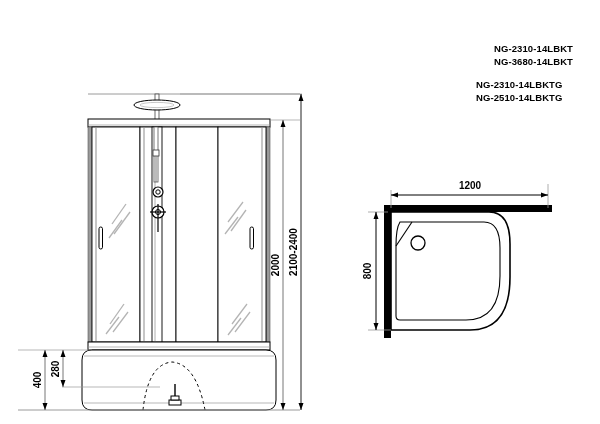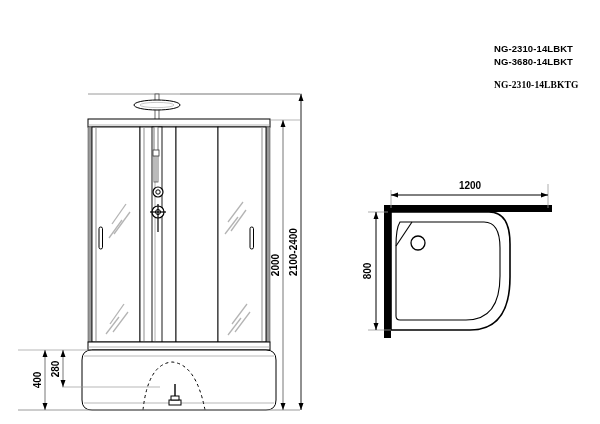--- a/index.html
+++ b/index.html
@@ -25,22 +25,23 @@
 </head>
 <body>
 
 <div id="stage">
 
   <div class="modelblock" style="left:494px;top:11px;">
     <div class="modelline">NG-2310-14LBKT</div>
     <div class="modelline">NG-3680-14LBKT</div>
   </div>
 
-  <div class="modelblock" style="left:494px;top:47px;font-family:Liberation Serif, serif;">
+  <div class="modelblock" style="left:476px;top:47px;">
     <div class="modelline">NG-2310-14LBKTG</div>
+    <div class="modelline">NG-2510-14LBKTG</div>
   </div>
 
   <svg width="600" height="424" viewBox="0 0 600 424">
     <defs>
       <marker id="arrUp" markerWidth="7" markerHeight="7" refX="0" refY="3.5" orient="auto">
         <path d="M0,3.5 L7,1 L7,6 Z" fill="#000"></path>
       </marker>
       <marker id="arrDn" markerWidth="7" markerHeight="7" refX="7" refY="3.5" orient="auto">
         <path d="M7,3.5 L0,1 L0,6 Z" fill="#000"></path>
       </marker>

